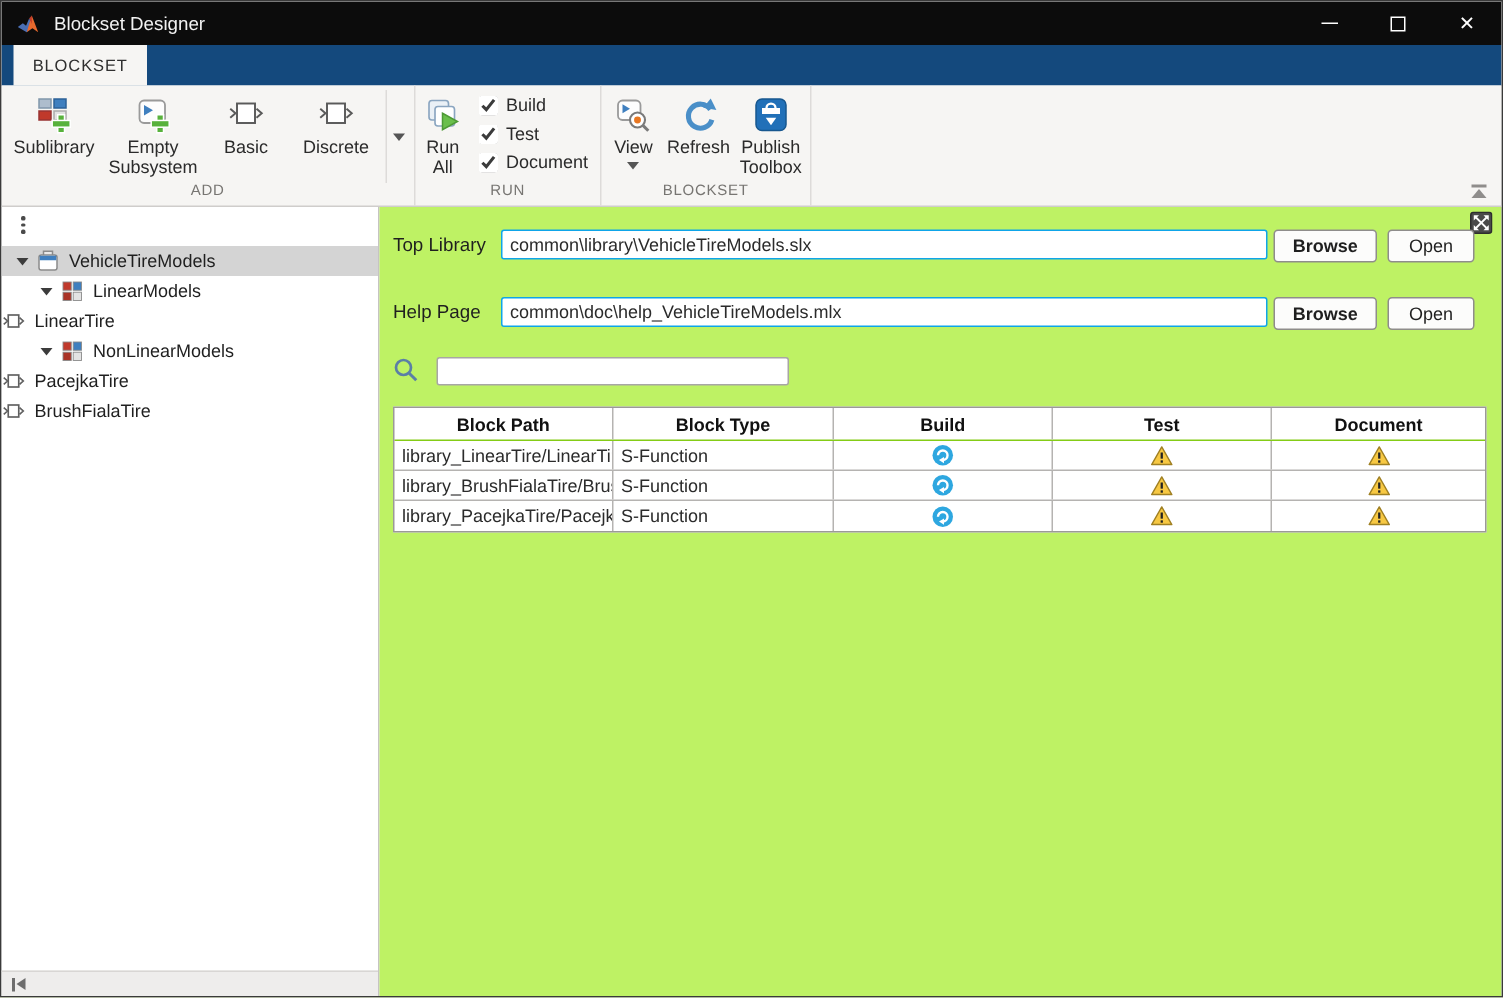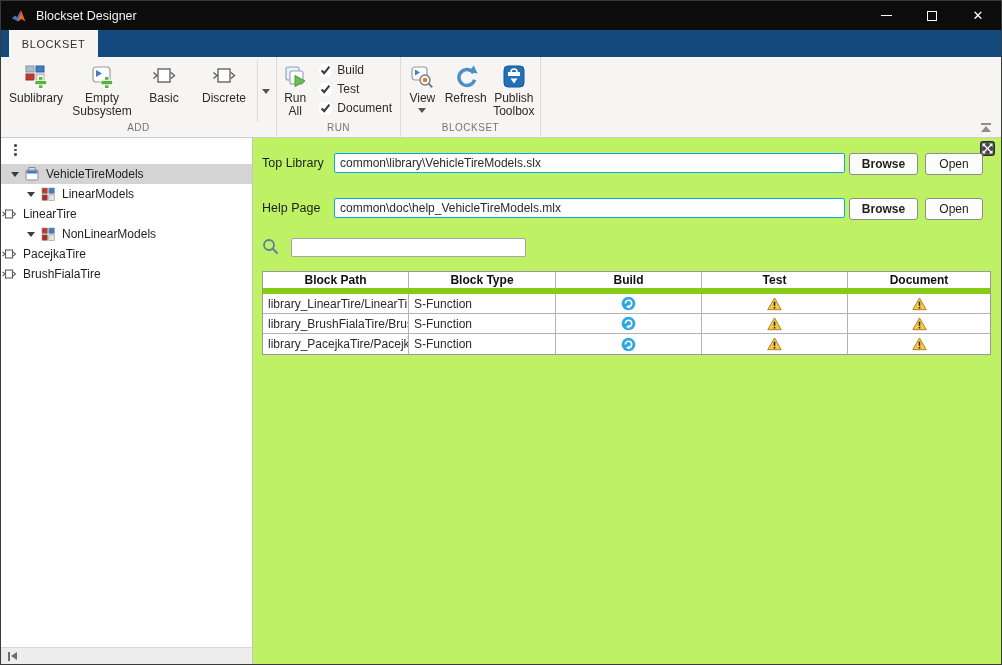--- a/index.html
+++ b/index.html
@@ -80,21 +80,21 @@
   .search-input {
     position:absolute; left:38px; top:100px; width:235px; height:19px; background:#fff;
     border:1px solid #a8a6a4; border-radius:2px; font-size:12px; padding:0 5px;
     font-family:"Liberation Sans", sans-serif;
   }
   
   .block-table { position:absolute; left:9px; top:133px; width:729px; background:#fff; border:1px solid #9b9998; }
   .trow { display:grid; grid-template-columns:146px 147px 146px 146px 142px; }
   .trow > div { border-right:1px solid #b5b3b1; display:flex; align-items:center; overflow:hidden; white-space:nowrap; }
   .trow > div:last-child { border-right:none; }
-  .thead { height:22px; border-bottom:6px solid #84cc16; }
+  .thead { height:22px; border-bottom:1px solid #84cc16; }
   .thead > div { justify-content:center; font-size:12px; font-weight:bold; color:#111; }
   .tbody-row { height:20px; border-bottom:1px solid #b5b3b1; }
   .tbody-row:last-child { border-bottom:none; }
   .cell-text { padding:0 5px; font-size:12px; color:#2b2b2b; }
   .cell-icon { justify-content:center; }
 </style>
 </head>
 <body>
 
 <div class="window">

